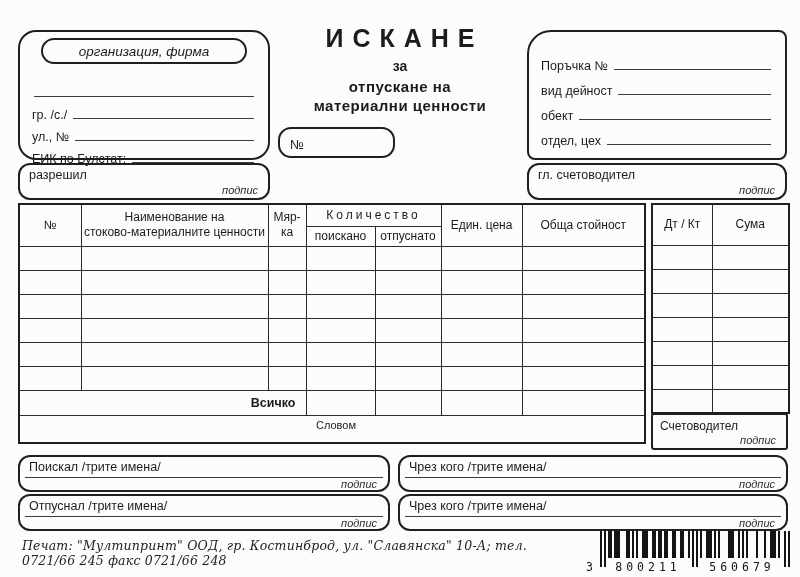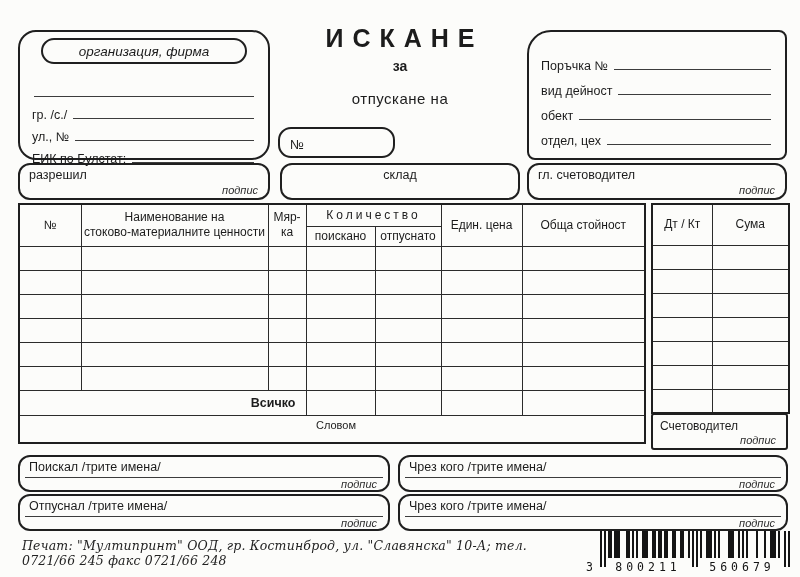--- a/index.html
+++ b/index.html
@@ -19,21 +19,21 @@
   }
   .org-rows{padding:14px 12px 0 12px;}
   .frow{display:flex;align-items:flex-end;height:22px;font-size:12.5px;}
   .fill{flex:1;border-bottom:1.4px solid #3c3c3c;margin:0 2px 3px 6px;height:14px;}
   .fill.full{margin-left:2px;}
 
   
   .title-block{position:absolute;left:280px;top:25px;width:240px;text-align:center;}
   .title-main{font-size:25px;font-weight:bold;letter-spacing:9px;padding-left:9px;line-height:1.1;}
   .title-s1{font-size:14px;font-weight:bold;margin-top:5px;}
-  .title-s2{font-size:15px;font-weight:normal;margin-top:16px;letter-spacing:.5px;}
+  .title-s2{font-size:15px;font-weight:bold;margin-top:4px;letter-spacing:.5px;}
   .title-s3{font-size:15px;font-weight:bold;margin-top:2px;letter-spacing:.5px;}
 
   
   .num-box{left:278px;top:127px;width:117px;height:31px;border-radius:13px;}
   .num-box .lbl{position:absolute;left:10px;bottom:4px;font-size:13px;}
   .date-box{left:402px;top:127px;width:118px;height:31px;border-radius:13px;}
   .date-box .lbl{position:absolute;left:10px;top:3px;font-size:12.5px;}
 
   
   .order-box{left:527px;top:30px;width:260px;height:130px;border-radius:24px 8px 8px 8px;text-align:right;}
@@ -114,20 +114,21 @@
           <span>ЕИК по Булстат:</span>
           <span class="fill"></span>
         </div>
     </div>
   </div>
 
   <div class="title-block">
     <div class="title-main">ИСКАНЕ</div>
     <div class="title-s1">за</div>
     <div class="title-s2">отпускане на</div>
+    <div class="title-s3">материални ценности</div>
   </div>
 
   <div class="bx num-box">
     <span class="lbl">№</span>
   </div>
 
   <div class="bx order-box">
     <div class="order-rows">
       <div class="frow">
           <span>Поръчка №</span>
@@ -144,23 +145,20 @@
       <div class="frow">
           <span>отдел, цех</span>
           <span class="fill"></span>
         </div>
     </div>
   </div>
 
   <div class="bx appr" style="left:18px;width:252px;">
     <span class="lbl">разрешил</span>
     <span class="sign">подпис</span>
-  </div>
-  <div class="bx appr" style="left:280px;width:240px;">
-    <span class="lbl center">склад</span>
   </div>
   <div class="bx appr" style="left:527px;width:260px;">
     <span class="lbl">гл. счетоводител</span>
     <span class="sign">подпис</span>
   </div>
 
   <table class="main-table">
     <colgroup>
       <col style="width:62px">
         <col style="width:187px">

